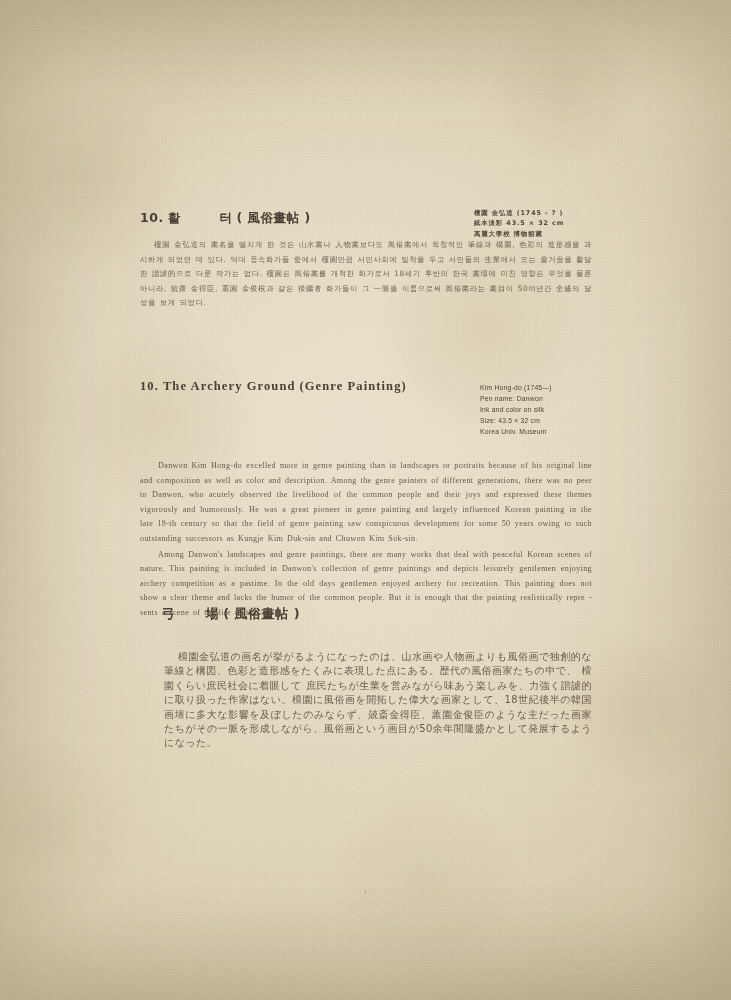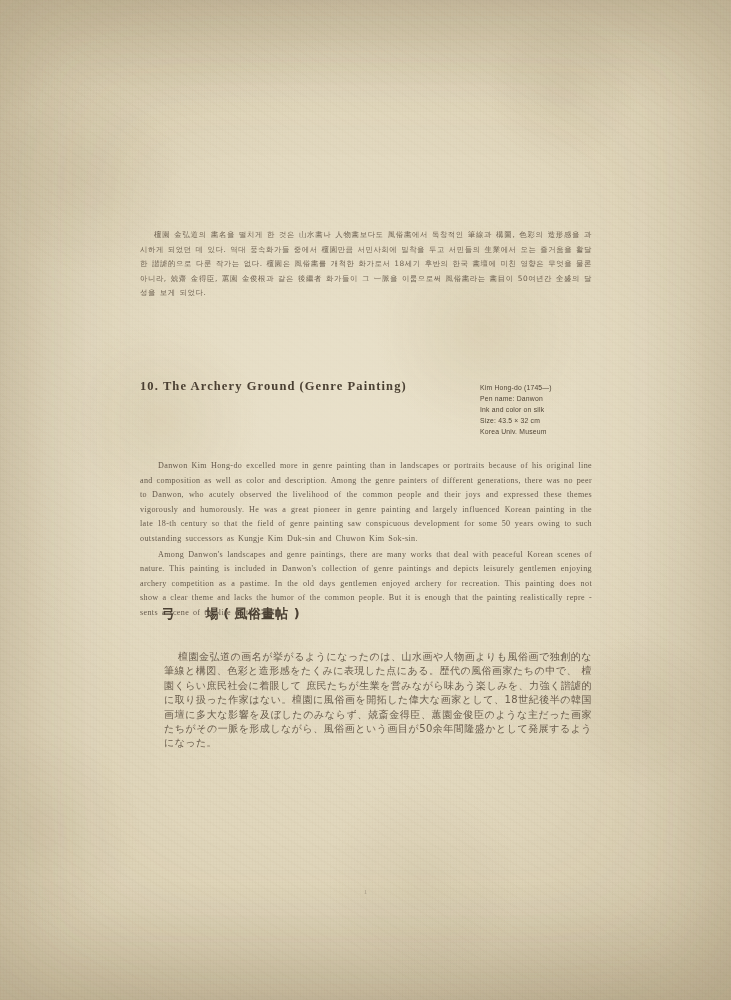--- a/index.html
+++ b/index.html
@@ -145,21 +145,21 @@
   }
   .para-en {
     font-family: "Liberation Serif", serif;
     font-size: 8.1px;
     line-height: 14.6px;
     letter-spacing: 0.35px;
     word-spacing: 1.4px;
     text-indent: 18px;
     color: #53473b;
   }
-  .body-ko { margin-top: 20px; }
+  .body-ko { margin-top: 10px; }
   .body-en { margin-top: 63px; }
   .body-ja { margin-top: 26px; }
   .para + .para { margin-top: 1px; }
 
   
   .sec-ko .para-ko { opacity: 0.82; }
   .sec-ja .para-ja { opacity: 0.86; }
   .sec-en .para-en { opacity: 0.88; }
 
   .page-number {
@@ -177,20 +177,31 @@
 </head>
 <body>
 
 <div id="page">
 
   <div class="grain"></div>
 
   <div class="content">
 
     <div class="sec-ko">
+      <div class="head-row">
+        <span class="title-ko">10.</span>
+        <span class="title-ko">활        터</span>
+        <span class="title-ko">( 風俗畫帖 )</span>
+
+        <div class="meta meta-ko">
+          <div>檀園   金弘道 (1745 - ? )</div>
+          <div>紙本淡彩  43.5 × 32 cm</div>
+          <div>高麗大學校 博物館藏</div>
+        </div>
+      </div>
 
       <div class="body-ko">
         <p class="para para-ko">檀園 金弘道의 畵名을 떨치게 한 것은 山水畵나 人物畵보다도 風俗畵에서 독창적인 筆線과 構圖, 色彩의 造形感을 과시하게 되었던 데 있다. 역대 풍속화가들 중에서 檀園만큼 서민사회에 밀착을 두고 서민들의 生業에서 오는 즐거움을 활달한 諧謔的으로 다룬 작가는 없다. 檀園은 風俗畵를 개척한 화가로서 18세기 후반의 한국 畵壇에 미친 영향은 무엇을 물론 아니라, 兢齋 金得臣, 蕙園 金俊根과 같은 後繼者 화가들이 그 一脈을 이룸으로써 風俗畵라는 畵目이 50여년간 全盛의 달성을 보게 되었다.</p>
       </div>
     </div>
 
     <div class="sec-en">
       <div class="head-row">
         <span class="title-en">10.</span>
         <span class="title-en">The Archery Ground</span>

